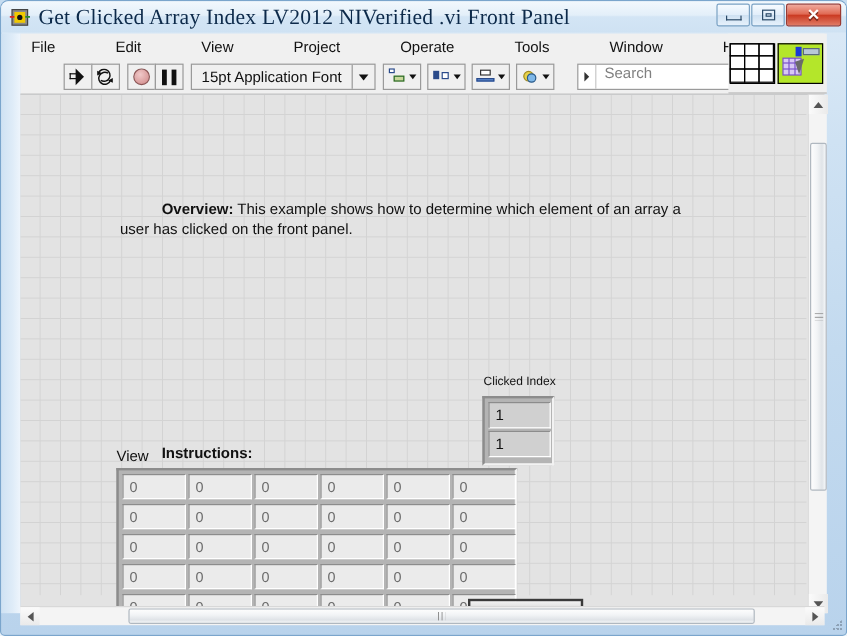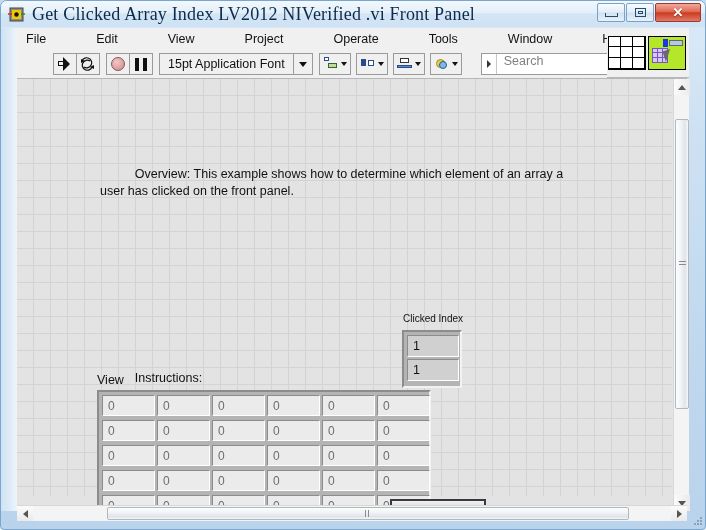--- a/index.html
+++ b/index.html
@@ -459,21 +459,21 @@
   
   .doc-text {
     position: absolute;
     left: 83px; top: 36px;
     width: 490px;
     font-size: 12.5px;
     color: #111;
     line-height: 17px;
     white-space: pre-wrap;
   }
-  .doc-text b { font-weight: normal; }
+  .doc-text b { font-weight: bold; }
 
   
   .array-label {
     position: absolute;
     left: 80px; top: 294px;
     font-size: 12.5px;
     color: #111;
   }
   .array-frame {
     position: absolute;

